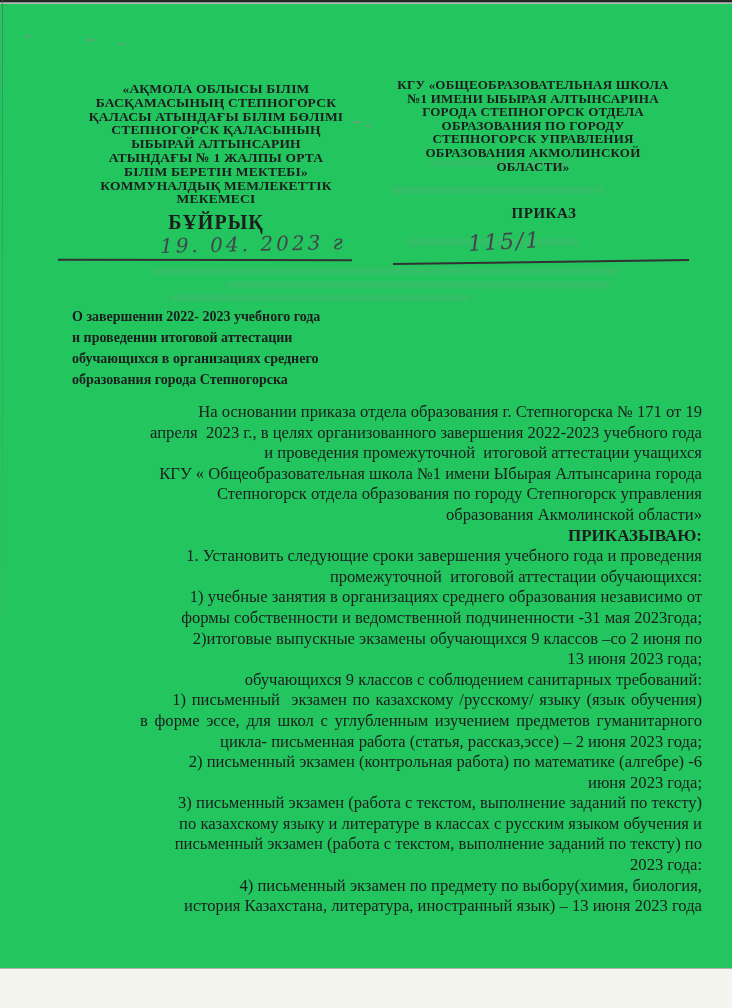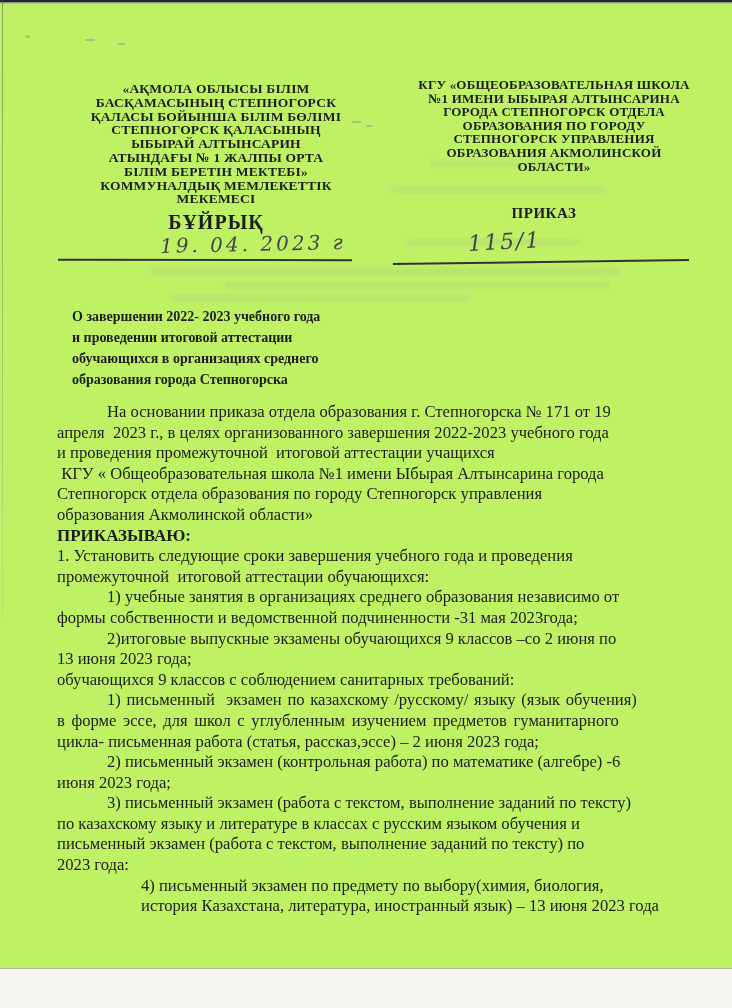--- a/index.html
+++ b/index.html
@@ -5,21 +5,21 @@
   html,body { margin:0; padding:0; }
   body {
     width:732px; height:1008px;
     background:#e9e9e6;
     font-family:"Liberation Serif", serif;
     overflow:hidden;
   }
   .page {
     position:relative;
     width:732px; height:1008px;
-    background:#bef264;
+    background:#22c55e;
     color:#1d1d1f;
     overflow:hidden;
   }
   
   .edge-top {
     position:absolute; left:0; top:0; width:732px; height:4px;
     background:linear-gradient(#222925 0 55%, #8d928c 55% 80%, #fcfcfa);
   }
   .edge-left {
     position:absolute; left:2px; top:0; width:1px; height:620px;
@@ -33,21 +33,21 @@
     position:absolute; left:0; top:969px; width:732px; height:39px;
     background:#f5f5f0;
   }
   
   .org-left {
     position:absolute; left:62px; top:82px; width:308px;
     text-align:center; font-weight:bold; font-size:13.5px; line-height:13.8px;
     letter-spacing:.2px;
   }
   .org-right {
-    position:absolute; left:395px; top:78px; width:318px;
+    position:absolute; left:374px; top:78px; width:318px;
     text-align:center; font-weight:bold; font-size:13px; line-height:13.6px;
     letter-spacing:.2px;
   }
   .doc-type-left {
     position:absolute; left:62px; top:211px; width:308px;
     text-align:center; font-weight:bold; font-size:20px; letter-spacing:1px;
   }
   .doc-type-right {
     position:absolute; left:385px; top:205px; width:318px;
     text-align:center; font-weight:bold; font-size:15px; letter-spacing:.5px;
@@ -72,21 +72,21 @@
   .ul-left { left:58px; top:259px; width:294px; transform:rotate(.1deg); }
   .ul-right { left:393px; top:261px; width:296px; transform:rotate(-.8deg); }
   
   .title-block {
     position:absolute; left:72px; top:306px; width:420px;
     font-weight:bold; font-size:14px; line-height:21px;
   }
   
   .body-block {
     position:absolute; left:57px; top:402px; width:645px;
-    font-size:16.6px; line-height:20.6px;
+    font-size:16.6px; line-height:20.6px;text-align:right;
   }
   .bl { white-space:pre-wrap; }
   .bl.indent { text-indent:50px; }
   .bl.bold { font-weight:bold; font-size:17px; }
   .bl.wide { word-spacing:5px; }
   .bl.wide2 { word-spacing:2.5px; }
   .bl.indent-wide { text-indent:50px; word-spacing:1.5px; }
   .bl.item4 { margin-left:84px; }
   
   .bleed {
@@ -116,21 +116,21 @@
   <div class="bleed" style="left:430px; top:160px; width:140px; height:7px;"></div>
   <div class="speck" style="left:25px; top:35px; width:5px; height:3px;"></div>
   <div class="speck" style="left:85px; top:39px; width:10px; height:2px;"></div>
   <div class="speck" style="left:118px; top:43px; width:7px; height:2px;"></div>
   <div class="speck" style="left:352px; top:121px; width:9px; height:2px;"></div>
   <div class="speck" style="left:366px; top:125px; width:6px; height:2px;"></div>
 
   <div class="org-left" id="left-org">
       <div class="org-line">«АҚМОЛА ОБЛЫСЫ БІЛІМ</div>
       <div class="org-line">БАСҚАМАСЫНЫҢ СТЕПНОГОРСК</div>
-      <div class="org-line">ҚАЛАСЫ БОЙЫНША БІЛІМ БӨЛІМІ</div>
+      <div class="org-line">ҚАЛАСЫ АТЫНДАҒЫ БІЛІМ БӨЛІМІ</div>
       <div class="org-line">СТЕПНОГОРСК ҚАЛАСЫНЫҢ</div>
       <div class="org-line">ЫБЫРАЙ АЛТЫНСАРИН</div>
       <div class="org-line">АТЫНДАҒЫ № 1 ЖАЛПЫ ОРТА</div>
       <div class="org-line">БІЛІМ БЕРЕТІН МЕКТЕБІ»</div>
       <div class="org-line">КОММУНАЛДЫҚ МЕМЛЕКЕТТІК</div>
       <div class="org-line">МЕКЕМЕСІ</div>
     </div>
   <div class="org-right" id="right-org">
       <div class="org-line">КГУ «ОБЩЕОБРАЗОВАТЕЛЬНАЯ ШКОЛА</div>
       <div class="org-line">№1 ИМЕНИ ЫБЫРАЯ АЛТЫНСАРИНА</div>

